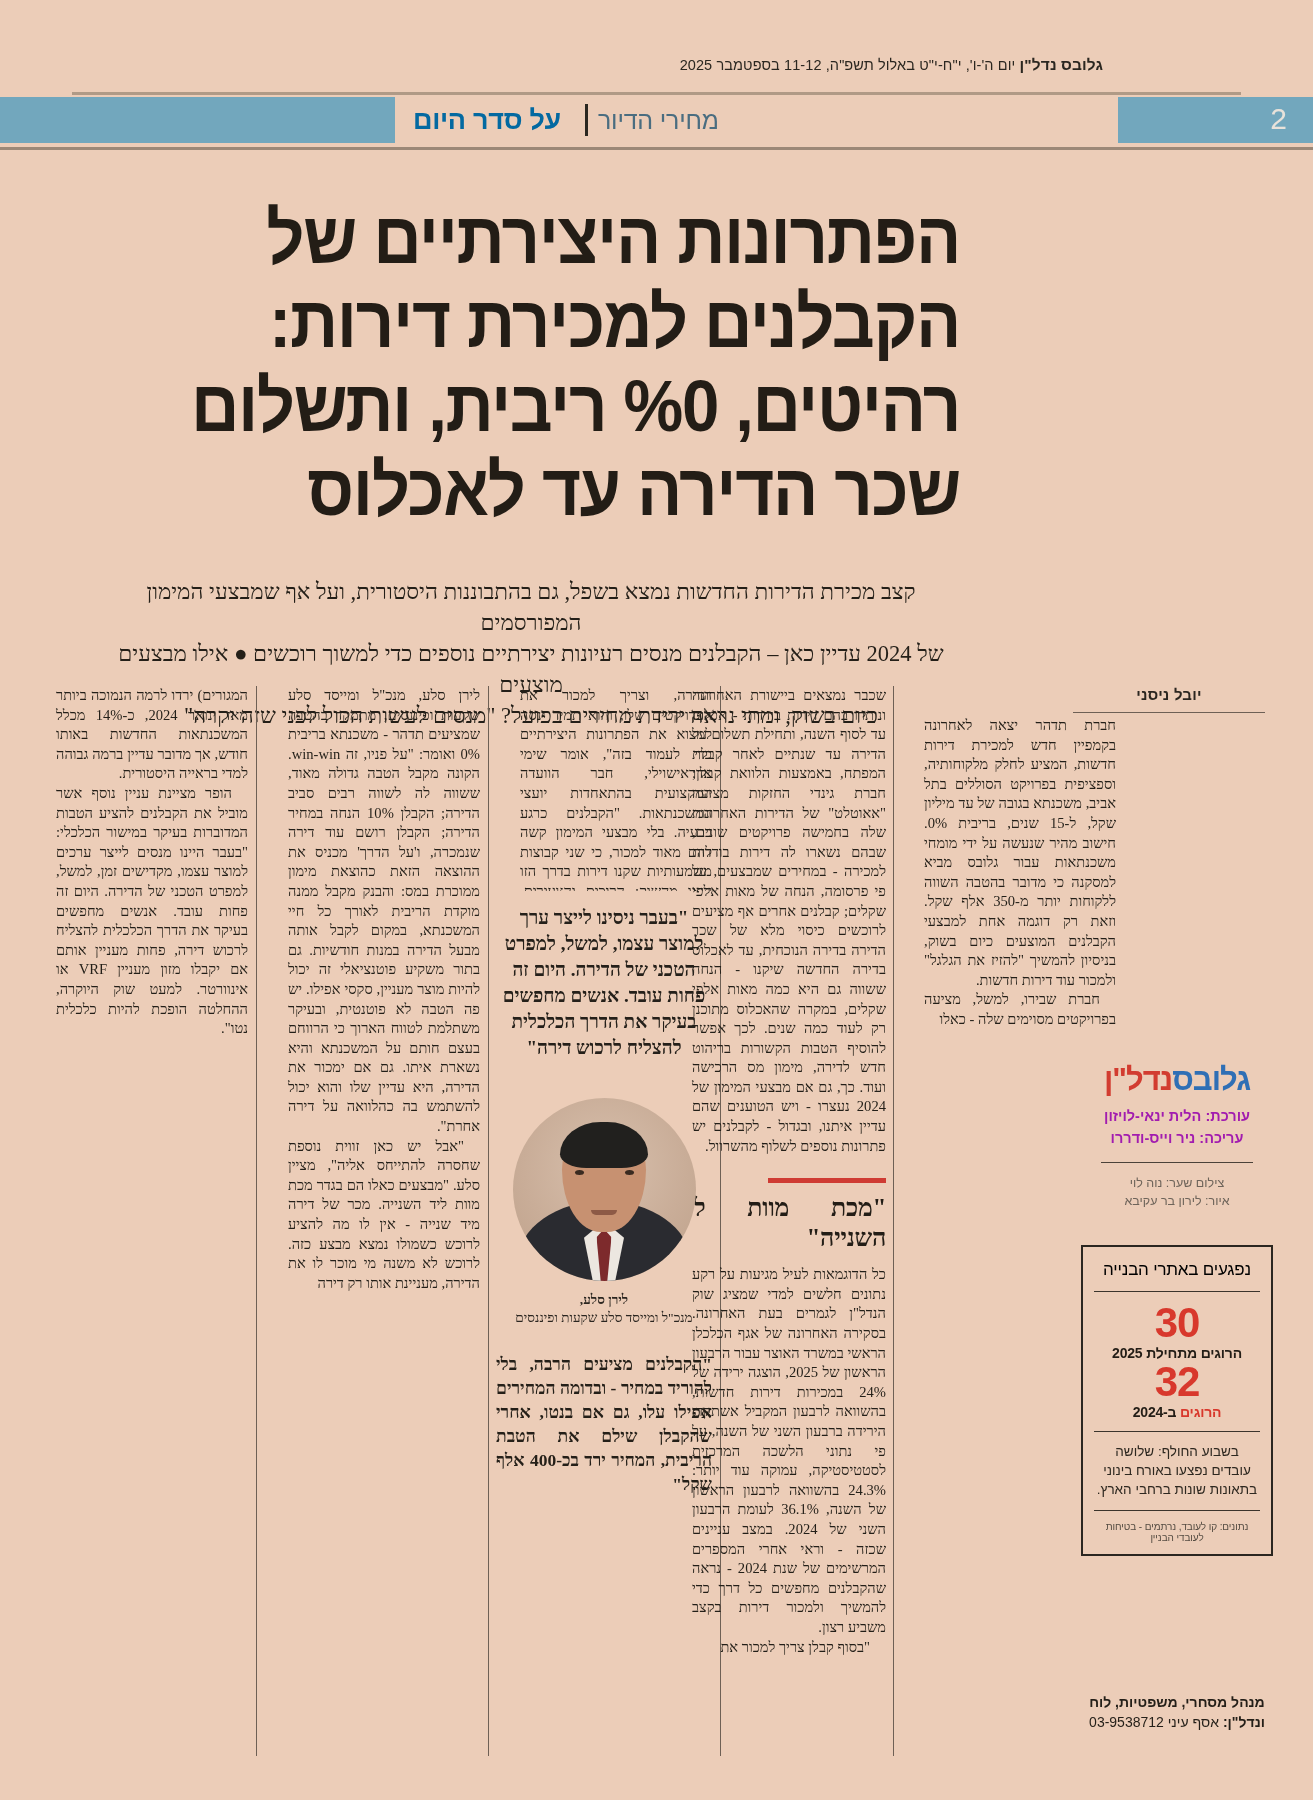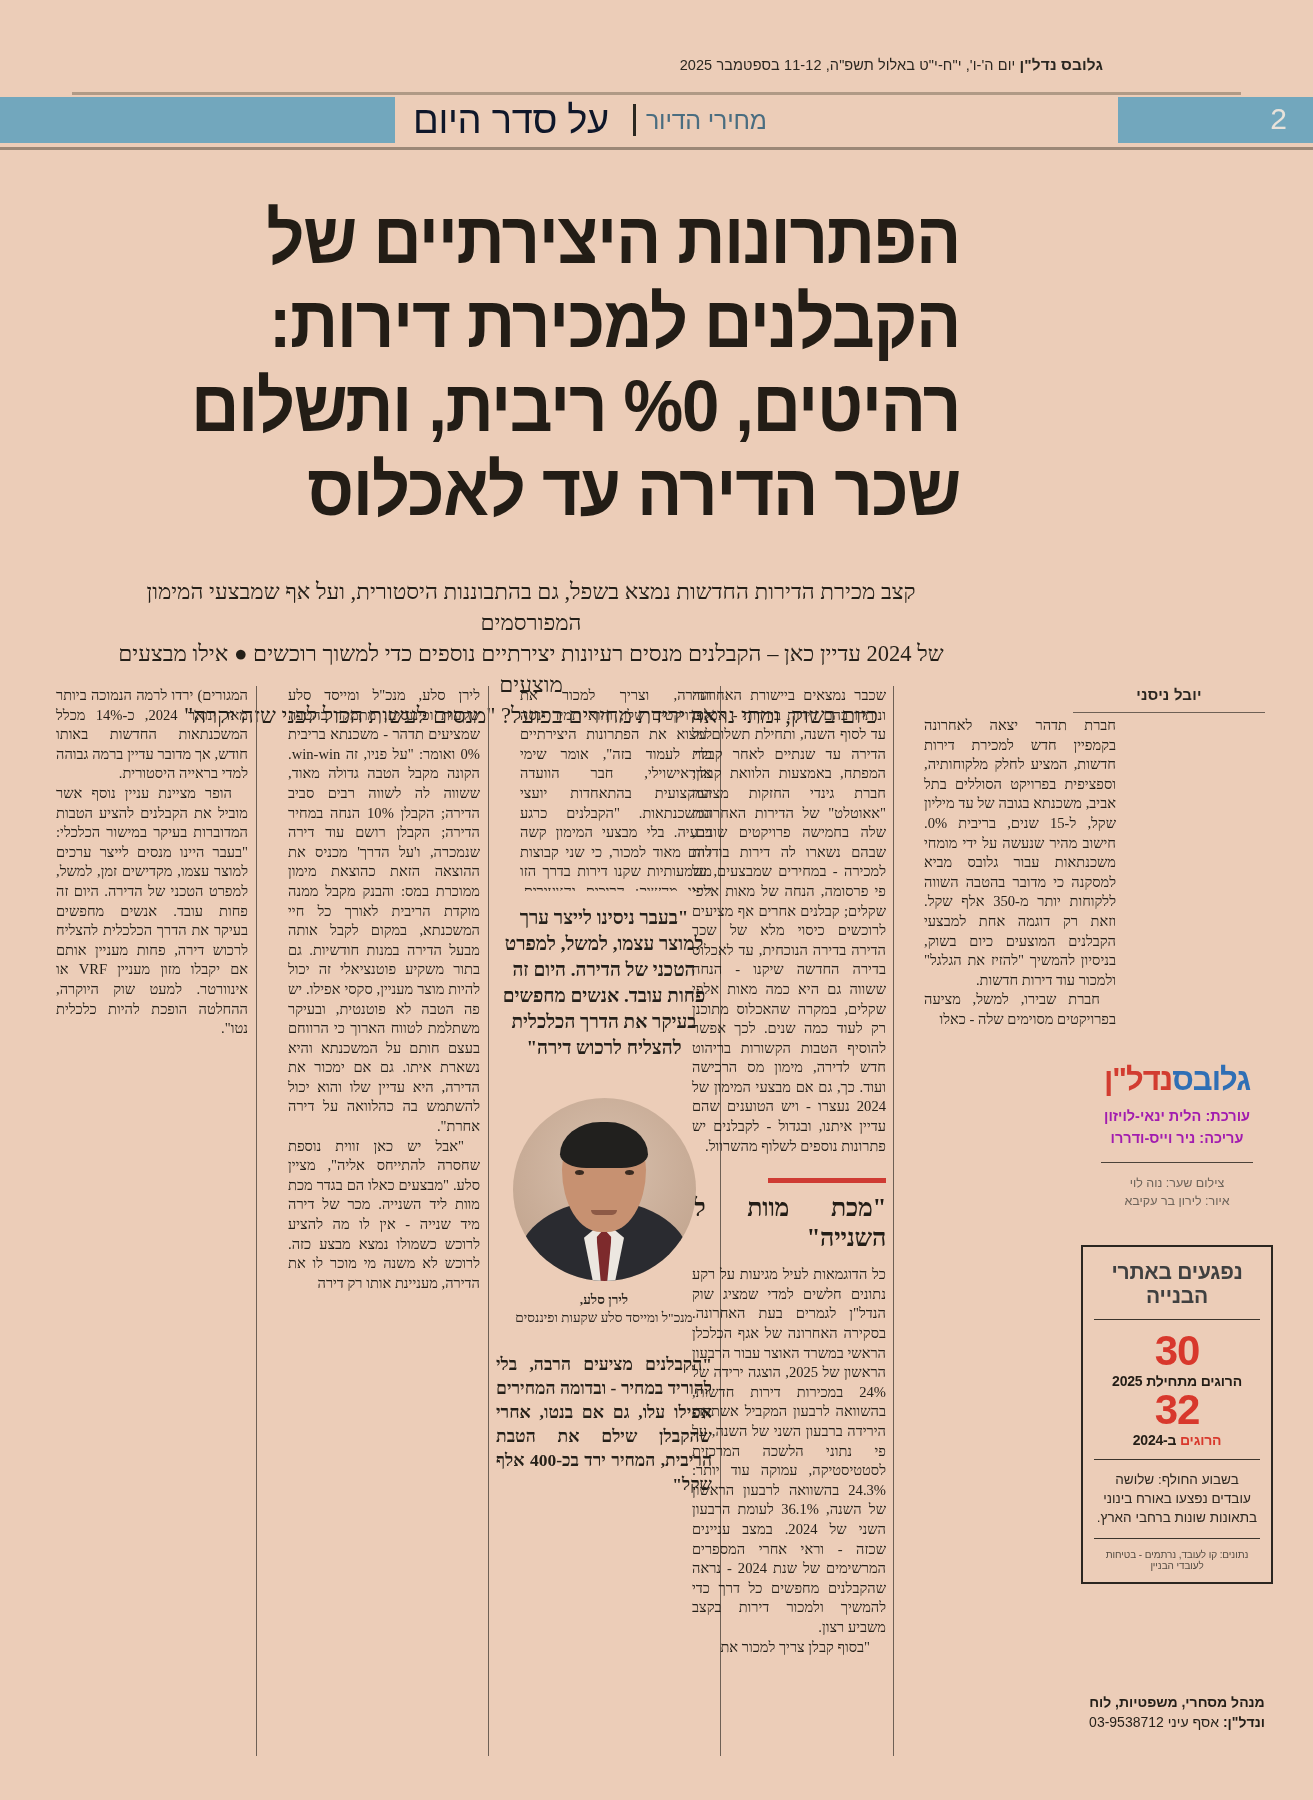--- a/index.html
+++ b/index.html
@@ -87,23 +87,23 @@
     width: 723px;
     height: 46px;
     background: #eccdb8;
     display: flex;
     align-items: center;
     justify-content: flex-end;
     padding-left: 18px;
     box-sizing: border-box;
   }
   .banner-title {
-    font-size: 38px;
-    font-weight: normal;
-    color: #0f172a;
+    font-size: 27px;
+    font-weight: bold;
+    color: #0369a1;
     letter-spacing: -0.3px;
     padding-right: 14px;
   }
   .banner-sep {
     width: 3px;
     height: 32px;
     background: #2b2720;
     margin: 0 10px;
   }
   .banner-sub {
@@ -419,23 +419,23 @@
     right: 40px;
     top: 1245px;
     width: 192px;
     border: 2px solid #2b2620;
     box-sizing: border-box;
     direction: rtl;
     text-align: center;
     padding: 13px 11px 11px 11px;
   }
   .stat-title {
-    font-size: 21px;
-    font-weight: bold;
-    color: #404040;
+    font-size: 17px;
+    font-weight: normal;
+    color: #000000;
     letter-spacing: -0.2px;
   }
   .stat-rule {
     width: 100%;
     height: 1px;
     background: #3b342c;
     margin: 11px 0 10px 0;
   }
   .stat-num {
     font-size: 42px;

